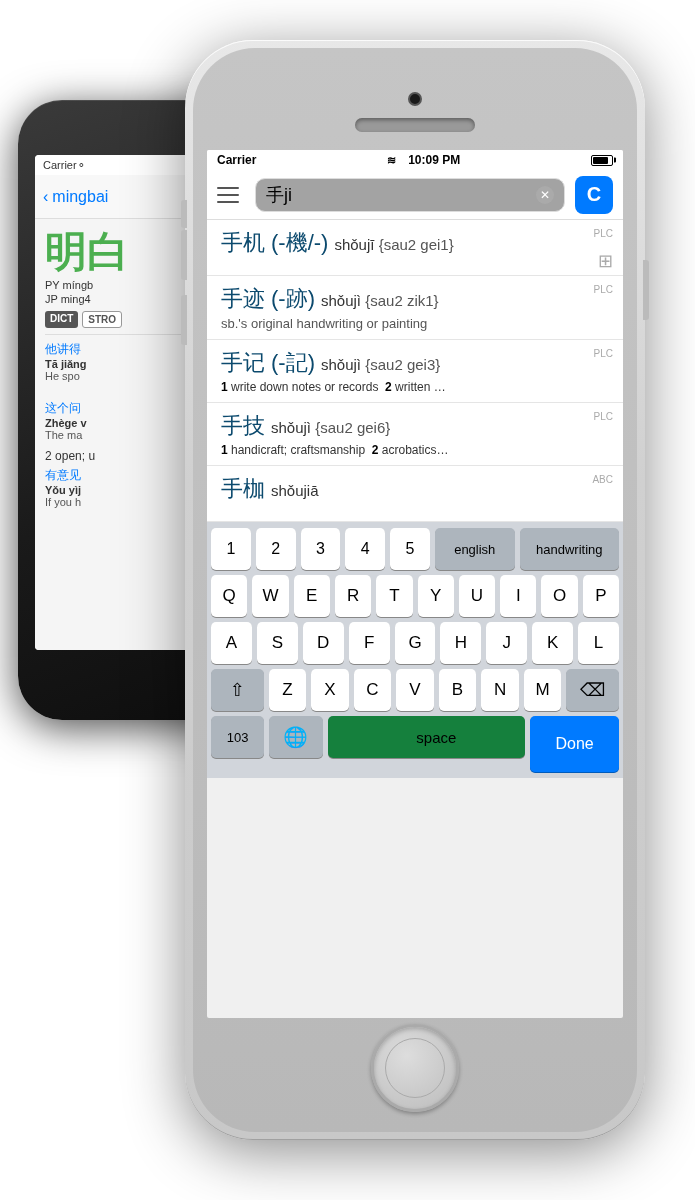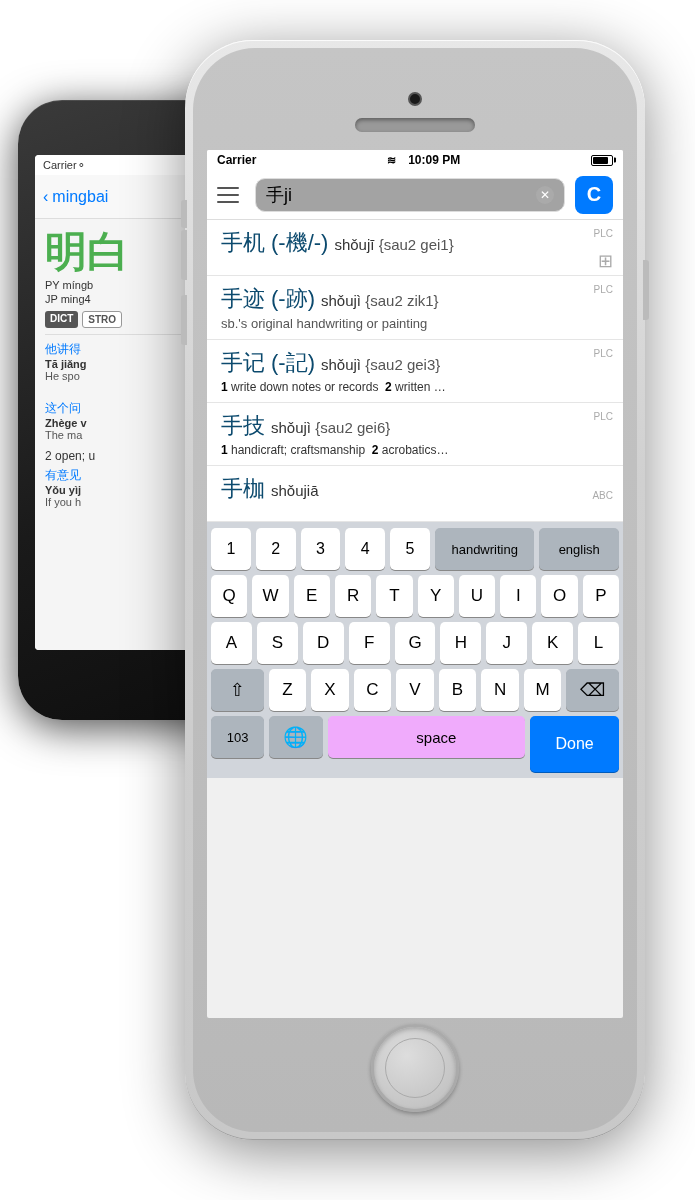--- a/index.html
+++ b/index.html
@@ -386,21 +386,21 @@
     }
     .result-defs {
       font-size: 12px;
       color: #333;
       margin-top: 2px;
     }
     .result-defs strong { color: #000; }
     .abc-label {
       position: absolute;
       right: 10px;
-      top: 24px;
+      top: 8px;
       font-size: 10px;
       color: #aaa;
     }
 
     
     .keyboard {
       background: #d1d5db;
       padding: 6px 4px 4px;
     }
     .kb-row {
@@ -433,21 +433,21 @@
     .kb-key.handwriting-key { font-size: 13px; flex: 2.5; }
     .kb-key.english-key { font-size: 13px; flex: 2; }
     .kb-bottom-row {
       display: flex;
       gap: 5px;
       margin-bottom: 2px;
       justify-content: center;
     }
     .kb-space {
       flex: 4;
-      background: #f0abfc;
+      background: #15803d;
       border-radius: 5px;
       height: 42px;
       display: flex;
       align-items: center;
       justify-content: center;
       font-size: 15px;
       color: #000;
       box-shadow: 0 1px 0 #888;
       padding-left: 20px;
     }
@@ -626,22 +626,22 @@
     </div>
 
     <div class="keyboard">
 
       <div class="kb-row">
         <div class="kb-key num">1</div>
         <div class="kb-key num">2</div>
         <div class="kb-key num">3</div>
         <div class="kb-key num">4</div>
         <div class="kb-key num">5</div>
+        <div class="kb-key dark english-key">english</div>
         <div class="kb-key dark handwriting-key">handwriting</div>
-        <div class="kb-key dark english-key">english</div>
       </div>
 
       <div class="kb-row">
         <div class="kb-key">Q</div>
         <div class="kb-key">W</div>
         <div class="kb-key">E</div>
         <div class="kb-key">R</div>
         <div class="kb-key">T</div>
         <div class="kb-key">Y</div>
         <div class="kb-key">U</div>

